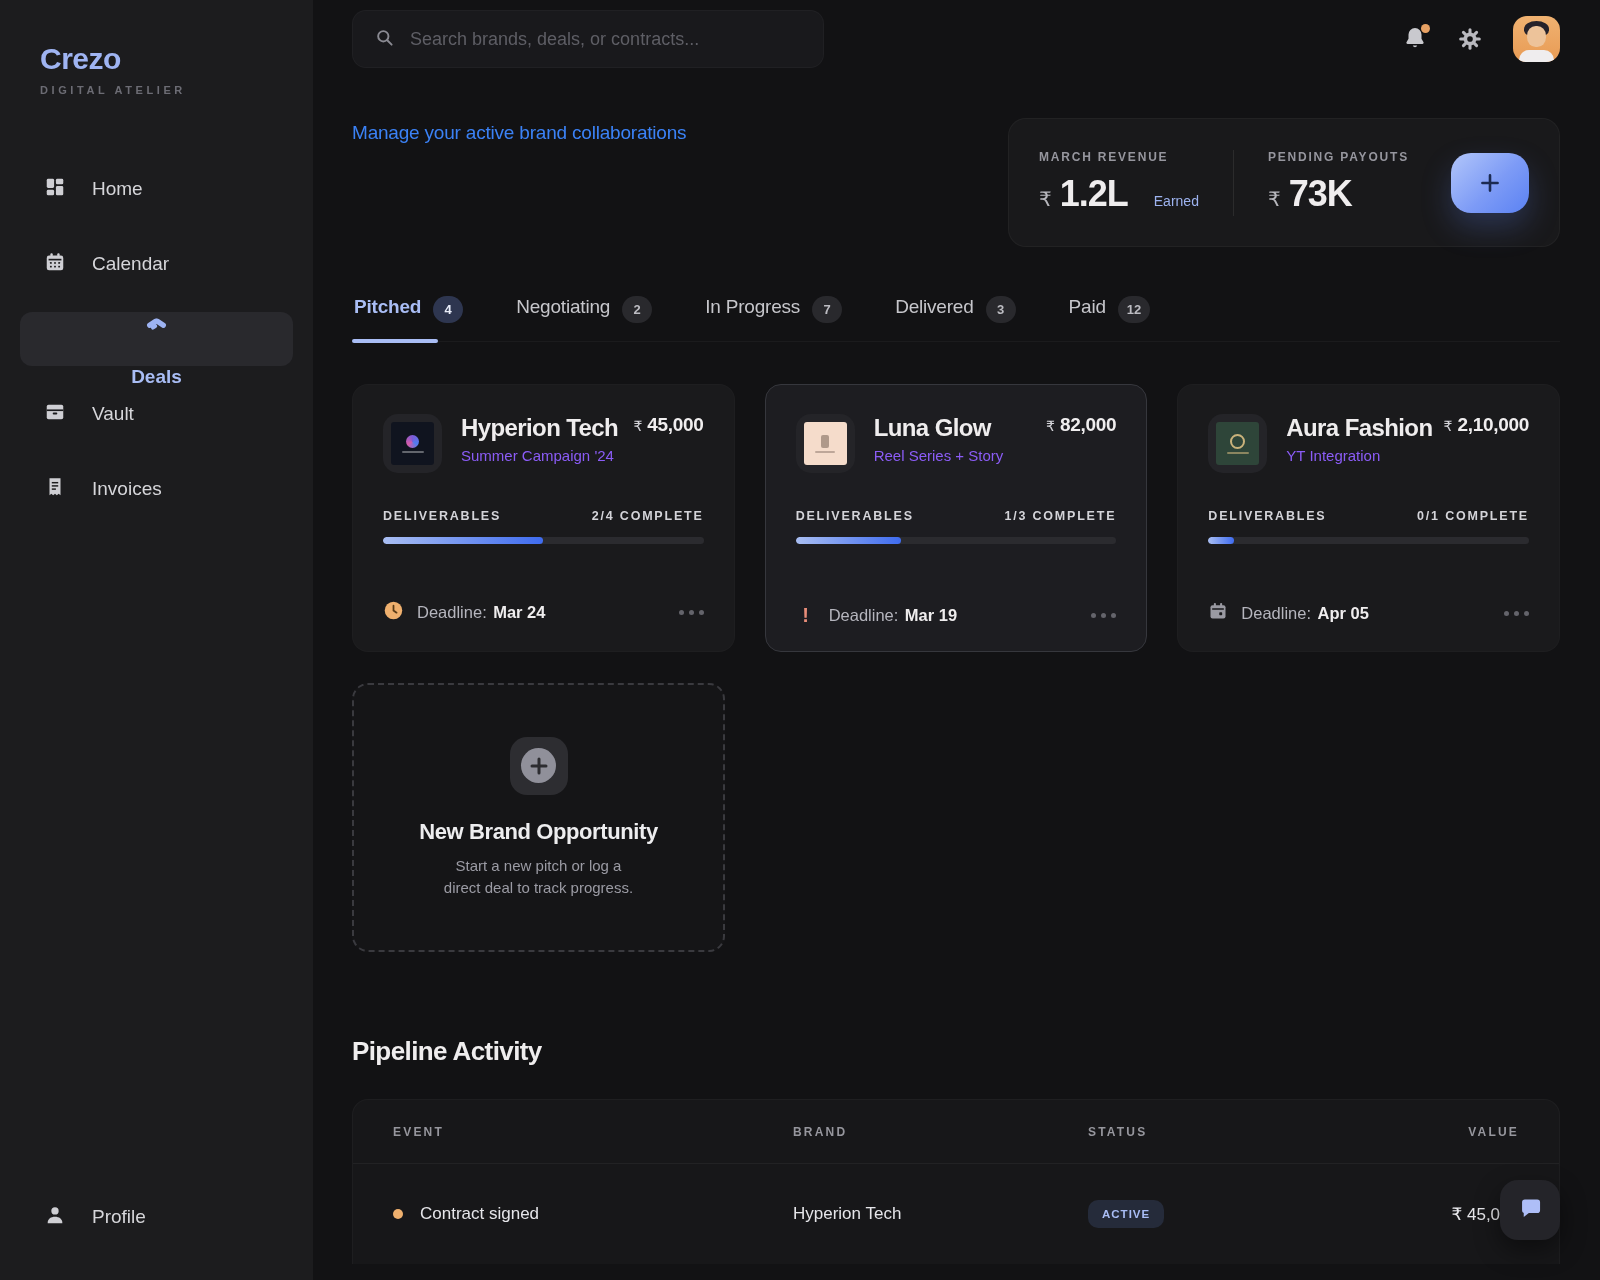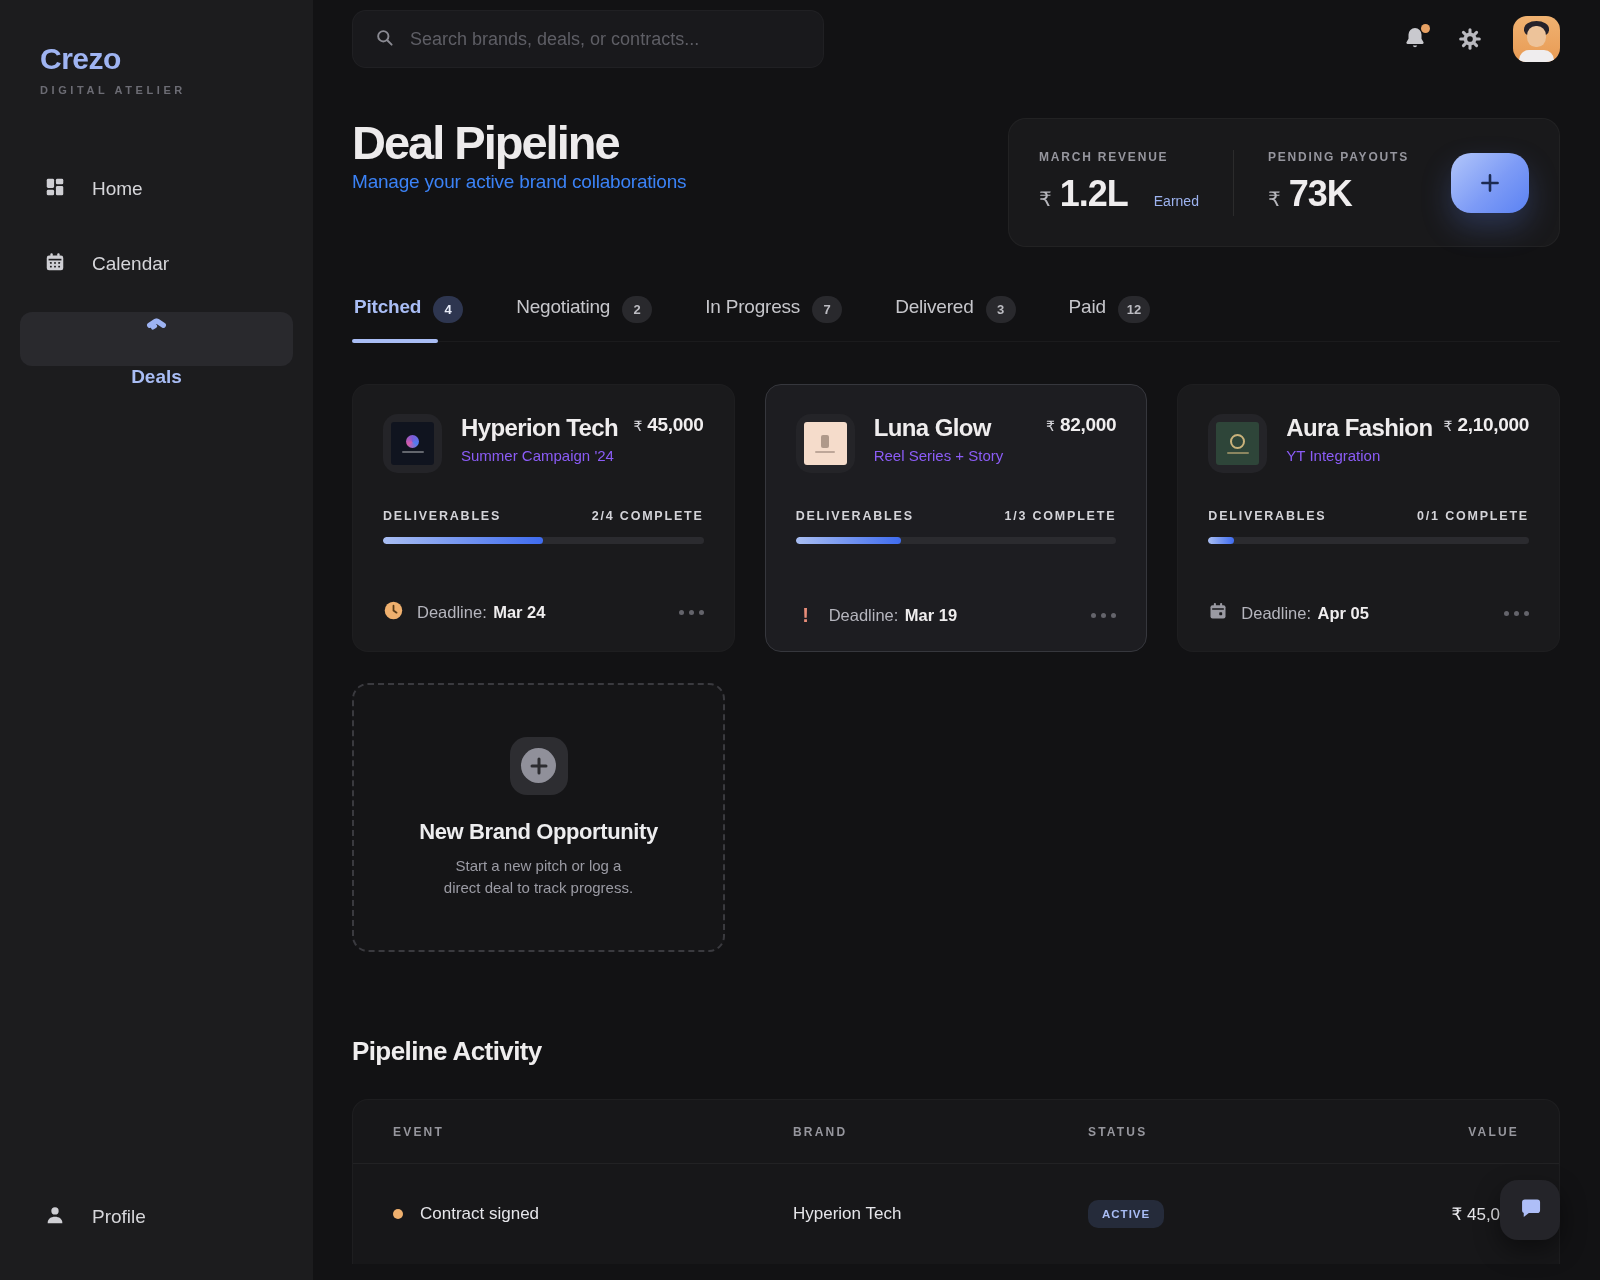--- a/index.html
+++ b/index.html
@@ -232,21 +232,42 @@
       <span>
         <svg width="23" height="23" viewBox="0 0 24 24" fill="#9db3f2">
           <rect x="1.5" y="9" width="13" height="5.5" rx="2.75" transform="rotate(-33 8 11.75)"></rect>
           <rect x="9.5" y="9" width="13" height="5.5" rx="2.75" transform="rotate(33 16 11.75)"></rect>
           <rect x="6" y="13.5" width="7" height="4" rx="2" transform="rotate(-33 9.5 15.5)"></rect>
         </svg>
       </span>
       <span>Deals</span>
     </div>
 
-
+    <div class="nav-item">
+      <span>
+        <svg width="22" height="22" viewBox="0 0 24 24">
+          <rect x="3" y="4" width="18" height="16" rx="2" fill="#cfcfd4"></rect>
+          <rect x="3" y="9.2" width="18" height="1.8" fill="#1c1c1e"></rect>
+          <rect x="9.5" y="12.5" width="5" height="2.2" rx="1.1" fill="#1c1c1e"></rect>
+        </svg>
+      </span>
+      <span>Vault</span>
+    </div>
+
+    <div class="nav-item">
+      <span>
+        <svg width="22" height="22" viewBox="0 0 24 24">
+          <path d="M6 2.5h12V21l-2-1.6L14 21l-2-1.6L10 21l-2-1.6L6 21z" fill="#cfcfd4"></path>
+          <rect x="8.5" y="6.5" width="7" height="1.6" fill="#1c1c1e"></rect>
+          <rect x="8.5" y="10" width="7" height="1.6" fill="#1c1c1e"></rect>
+          <rect x="8.5" y="13.5" width="4.5" height="1.6" fill="#1c1c1e"></rect>
+        </svg>
+      </span>
+      <span>Invoices</span>
+    </div>
   </nav>
 
   <div class="sidebar-bottom">
     <div class="nav-item">
       <span>
         <svg width="22" height="22" viewBox="0 0 24 24" fill="#cfcfd4">
           <circle cx="12" cy="7.5" r="4"></circle>
           <path d="M4 20.5c0-4.2 3.6-6.5 8-6.5s8 2.3 8 6.5v0.5H4z"></path>
         </svg>
       </span>
@@ -293,21 +314,20 @@
       <div class="avatar">
         <div class="hair"></div>
         <div class="face"></div>
         <div class="shirt"></div>
       </div>
     </div>
   </div>
 
   <div class="header-row">
     <div>
-      <h1 class="page-title">Deal Pipeline</h1>
       <div class="page-sub">Manage your active brand collaborations</div>
     </div>
 
     <div class="stat-card">
       <div class="stat">
         <div class="stat-label">MARCH REVENUE</div>
         <div class="stat-value-row">
           <span class="stat-cur">₹</span>
           <span class="stat-value">1.2L</span>
           <span class="stat-suffix">Earned</span>

